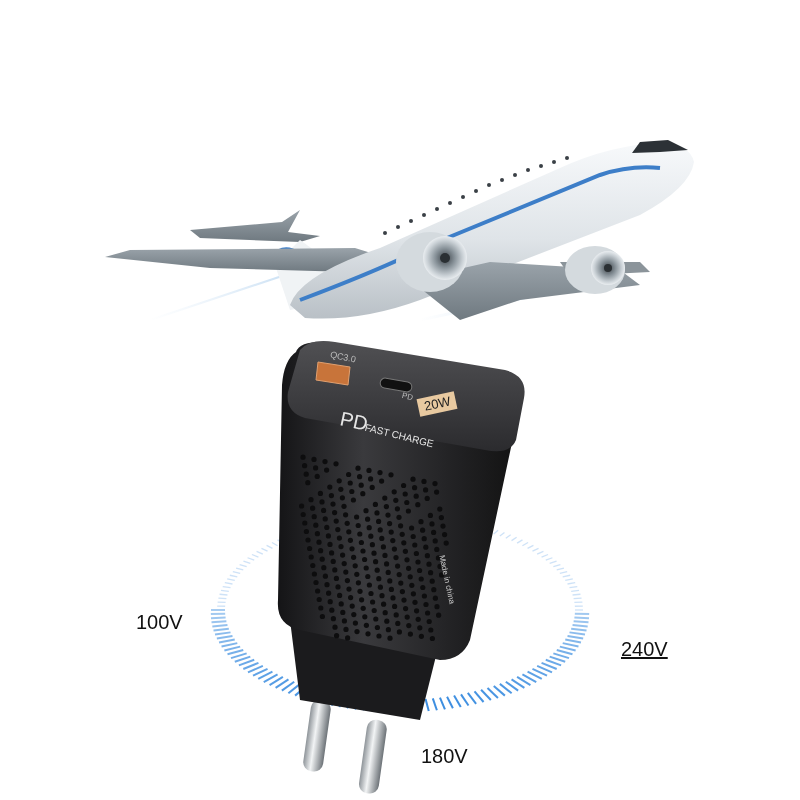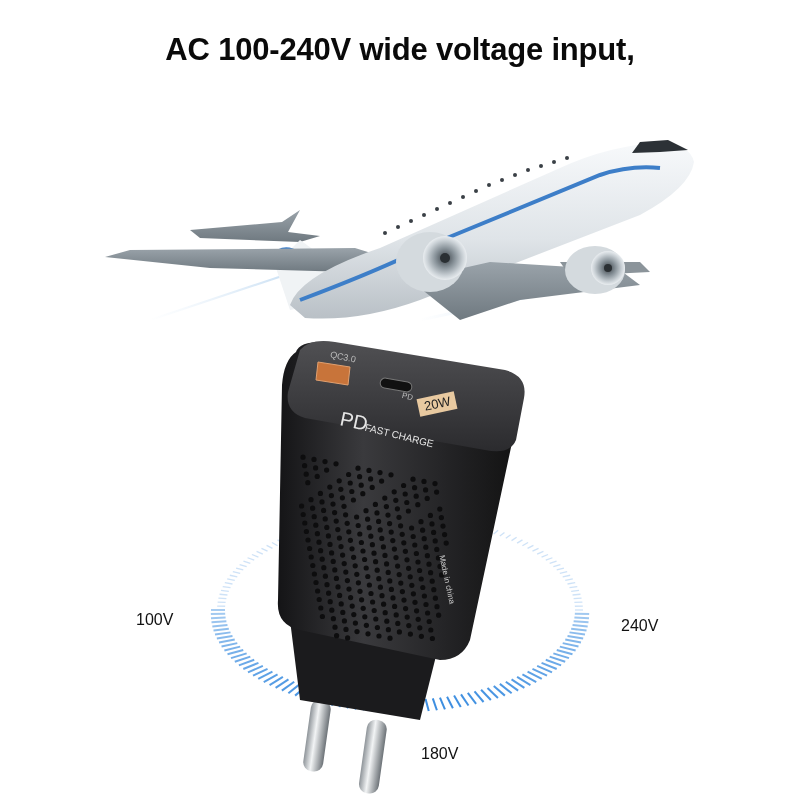--- a/index.html
+++ b/index.html
@@ -1,28 +1,27 @@
 <!DOCTYPE html>
 <html><head>
   <meta charset="utf-8">
   <style>
     html, body { margin:0; padding:0; background:#ffffff; }
     .canvas { position:relative; width:800px; height:800px; overflow:hidden; background:#fff; font-family:"Liberation Sans", sans-serif; }
     .headline { position:absolute; left:0; top:28px; width:800px; text-align:center; font-weight:bold; font-size:31px; line-height:44px; color:#0a0a0a; letter-spacing:-0.2px; }
     .headline div { white-space:nowrap; }
-    .label { position:absolute; font-size:16px; color:#111; }
+    .label { position:absolute; font-size:20px; color:#111; }
     svg { position:absolute; left:0; top:0; }
   </style>
 </head>
 <body>
 
 <div class="canvas">
 
   <div class="headline">
-    <div>AC 100-240V wide voltage input,</div>
   </div>
 
   <svg width="800" height="800">
     <defs>
       <linearGradient id="fus" x1="0" y1="0" x2="0" y2="1">
         <stop offset="0" stop-color="#f7f9fb"></stop>
         <stop offset="0.55" stop-color="#dfe4e8"></stop>
         <stop offset="1" stop-color="#b9c0c6"></stop>
       </linearGradient>
       <linearGradient id="wing" x1="0" y1="0" x2="0" y2="1">
@@ -525,15 +524,15 @@
 
   <div class="label" style="left:330px;top:352px;font-size:9px;color:#bbb;transform:rotate(12deg);">QC3.0</div>
   <div class="label" style="left:402px;top:392px;font-size:8px;color:#bbb;transform:rotate(12deg);">PD</div>
   <div class="label" style="left:424px;top:396px;font-size:13px;color:#222;transform:rotate(-12deg);">20W</div>
   <div class="label" style="left:340px;top:410px;font-size:20px;color:#e6e6e6;transform:rotate(12deg);">PD</div>
   <div class="label" style="left:364px;top:430px;font-size:10px;color:#e6e6e6;transform:rotate(14deg);">FAST CHARGE</div>
   <div class="label" style="left:422px;top:575px;font-size:8px;color:#ccc;transform:rotate(78deg);">Made in china</div>
 
   <div class="label" style="left:136px;top:611px;">100V</div>
   <div class="label" style="left:421px;top:745px;">180V</div>
-  <div class="label" style="left:621px;top:617px;">240V</div>
+  <div class="label" style="left:621px;top:638px;text-decoration:underline;">240V</div>
 
 </div>
 
 </body></html>

